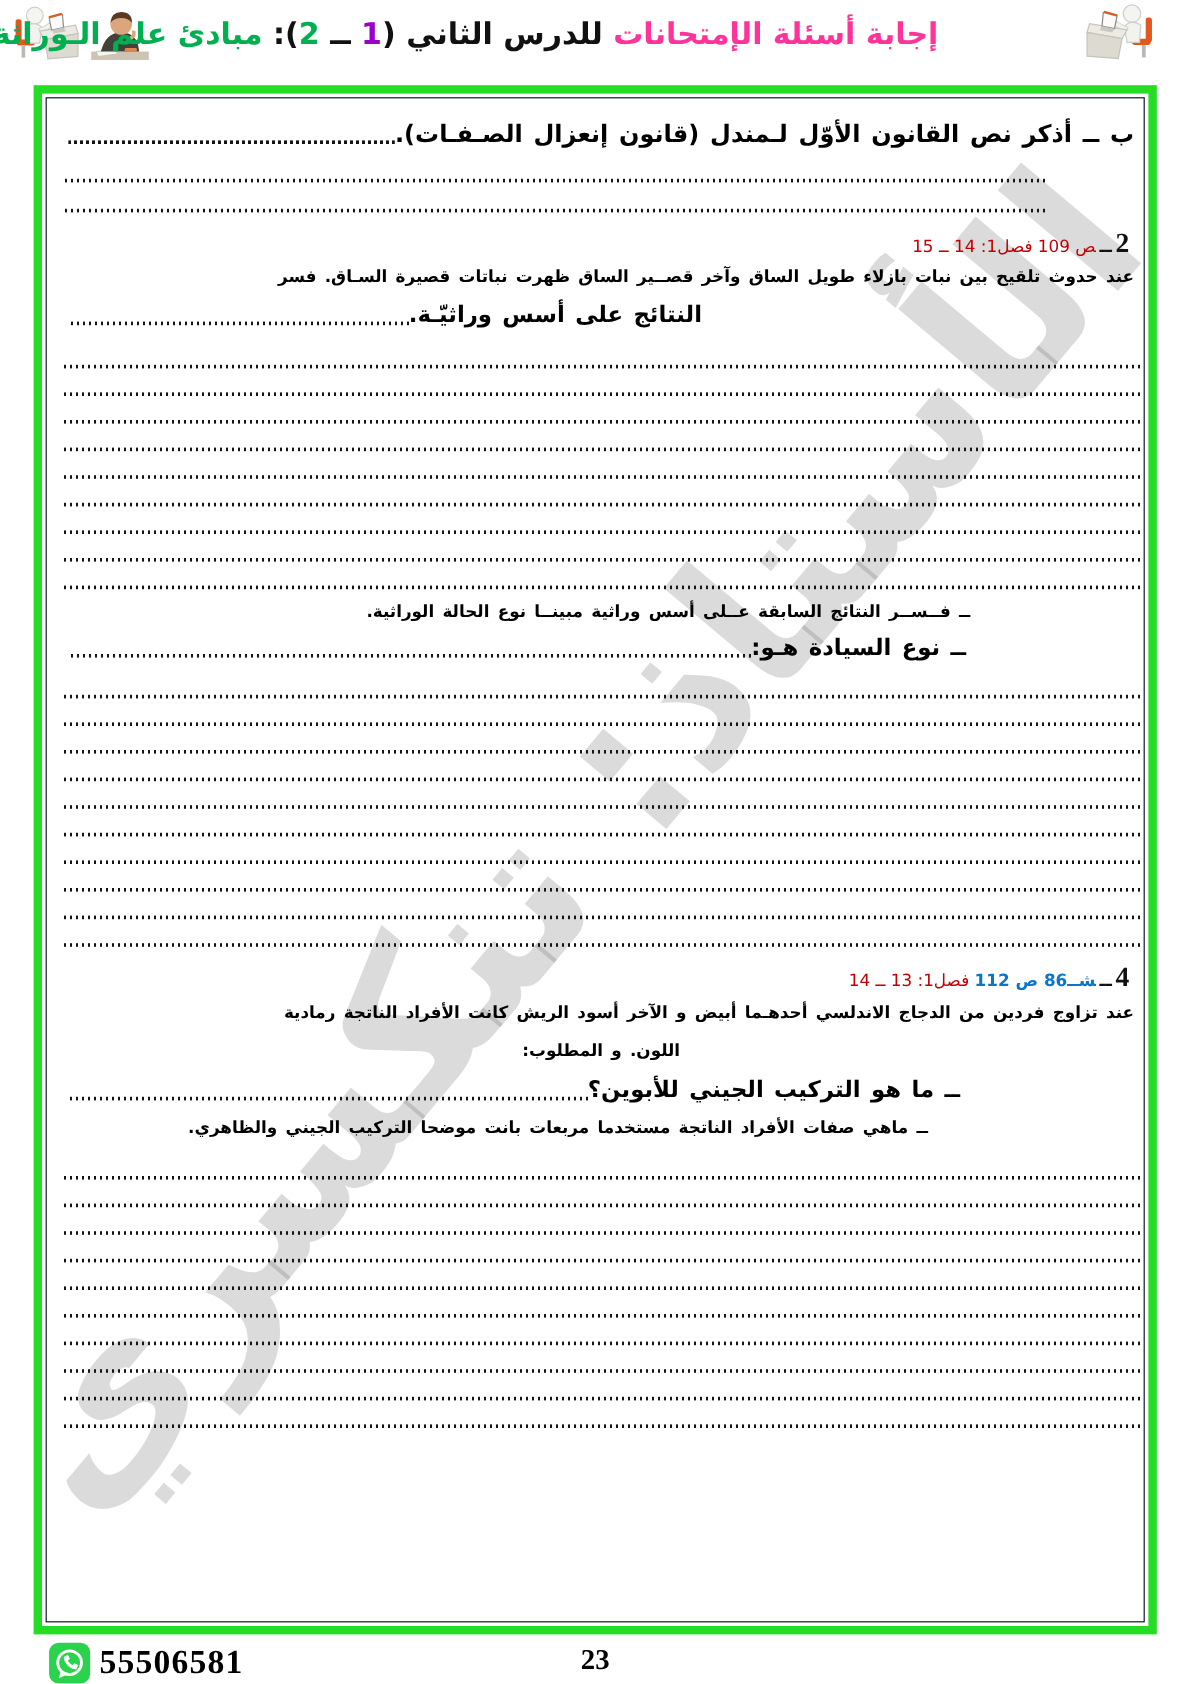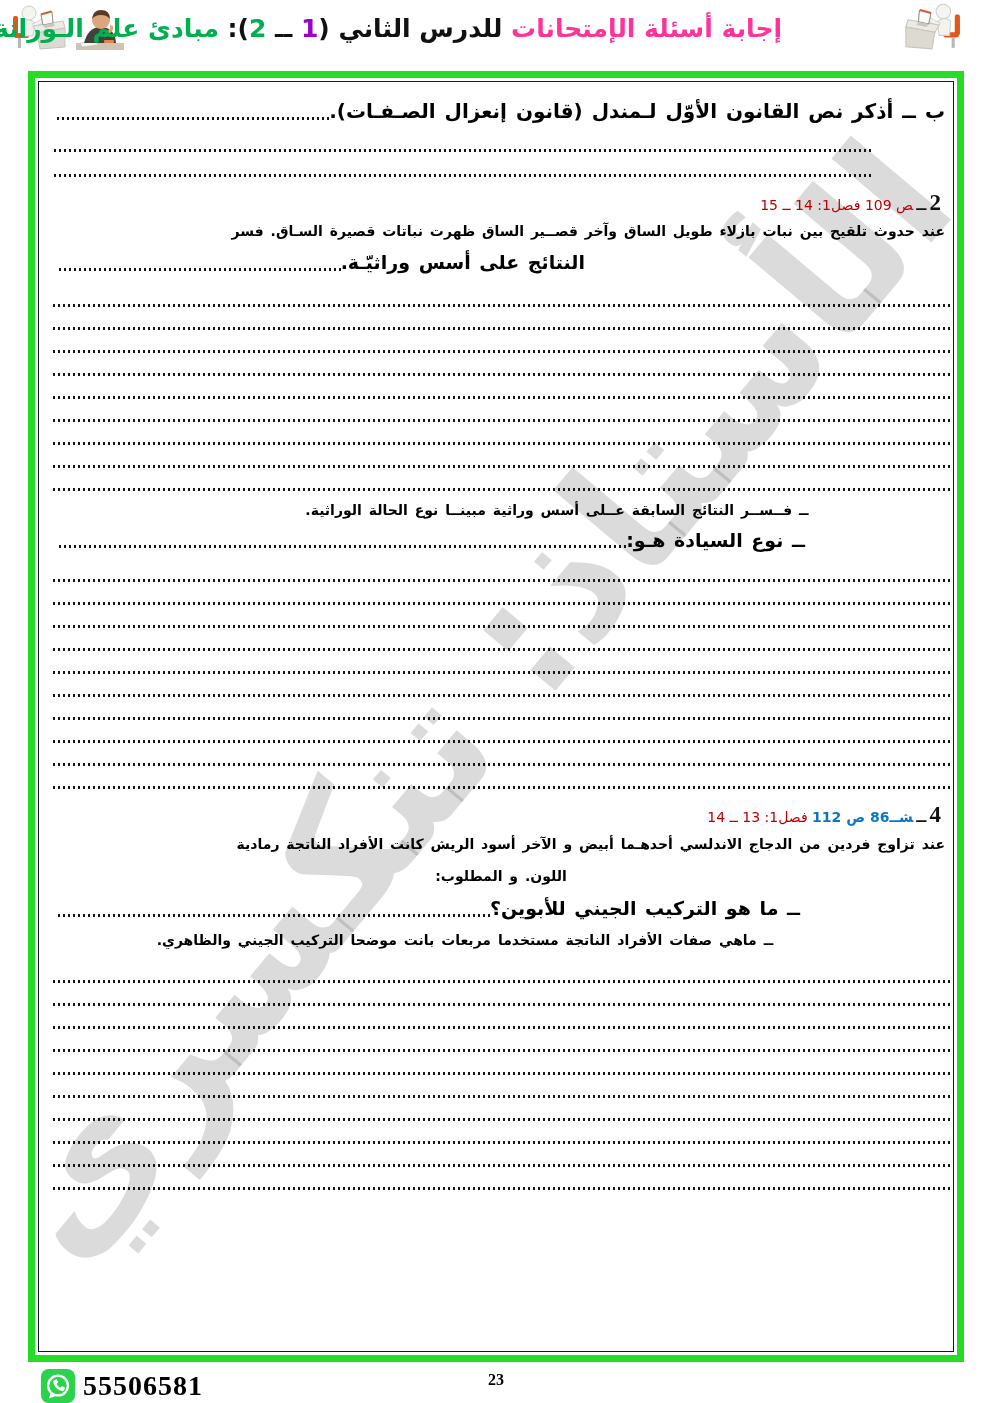--- a/index.html
+++ b/index.html
@@ -61,21 +61,21 @@
   .ref-blue{color:#0b76c8;font-size:14px;font-weight:bold}
 
   .blk{margin-top:6px}
   .mt4{margin-top:4px}.mt8{margin-top:8px}.mt10{margin-top:10px}
 
   
   .footer{position:relative;height:50px;z-index:2}
   .wa-group{position:absolute;left:40px;top:6px;display:flex;align-items:center;gap:7px}
   .wa-num{font-family:"Liberation Serif",serif;font-size:28px;font-weight:bold;letter-spacing:1px}
   .page-num{position:absolute;left:0;right:0;top:9px;text-align:center;
-    font-family:"Liberation Serif",serif;font-size:16px;font-weight:bold}
+    font-family:"Liberation Serif",serif;font-size:24px;font-weight:bold}
 </style>
 </head>
 <body>
 
 <div class="page">
 
   <div class="watermark">الأستاذ: تنكسري</div>
 
   <div class="header">
     <svg class="clip clip-l1" viewBox="0 0 60 50">

